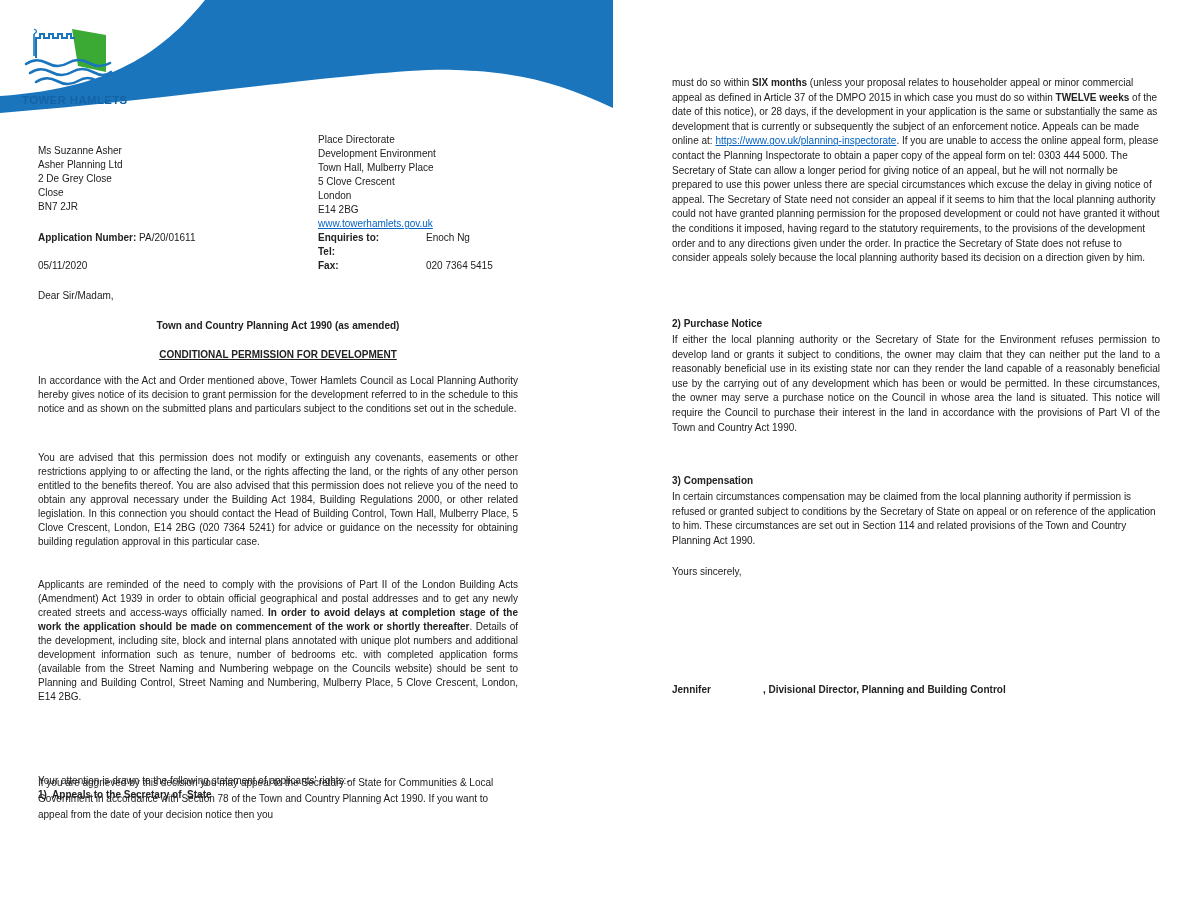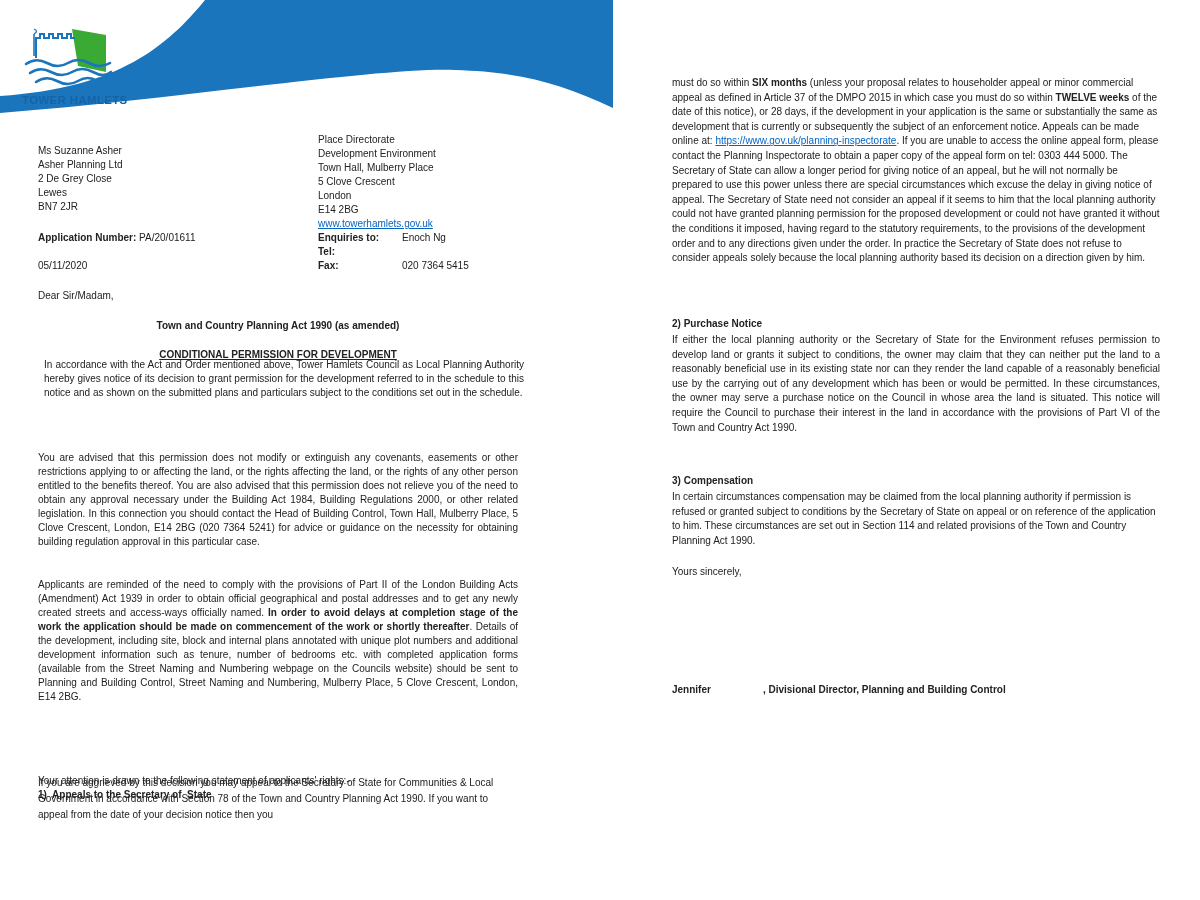--- a/index.html
+++ b/index.html
@@ -13,21 +13,21 @@
   .fs{font-size:10px;}
   .leftcol{left:38px;width:480px;}
   .rightcol{left:672px;width:488px;}
   .lh-left{line-height:14px;}
   .lh-right{line-height:14.6px;}
   .just{text-align:justify;text-justify:inter-word;}
   .bold{font-weight:bold;}
   .center{text-align:center;}
   .underline{text-decoration:underline;}
   .linkstyle{color:#0563C1;text-decoration:underline;cursor:pointer;}
-  .labelrow{display:flex;}
+  .labelrow{display:flex;gap:24px;}
   .labelrow .lbl{font-weight:bold;width:84px;flex:0 0 84px;}
   .sig-gap{display:inline-block;width:52px;}
   .swoosh{left:0;top:0;pointer-events:none;}
   .logo{left:20px;top:22px;}
 </style>
 </head>
 <body>
 
 <svg class="abs swoosh" width="613" height="125" viewBox="0 0 613 125" aria-hidden="true">
   <path d="M205,0 L613,0 L613,108
@@ -51,21 +51,21 @@
     <path d="M10,51 q10,-7 21,-1 t21,0 t21,0 t18,0"></path>
     <path d="M16,60 q10,-7 21,-1 t21,0 t19,0"></path>
   </g>
   <text x="2" y="82" font-family="Liberation Sans, DejaVu Sans, sans-serif" font-size="11.4" font-weight="bold" fill="#1464A5" letter-spacing="0.4">TOWER HAMLETS</text>
 </svg>
 
 <div class="abs fs lh-left" style="left:38px;top:133px;margin-top:11px;">
   <div>Ms Suzanne Asher</div>
   <div>Asher Planning Ltd</div>
   <div>2 De Grey Close</div>
-  <div>Lewes</div>
+  <div>Close</div>
   <div>BN7 2JR</div>
 </div>
 
 <div class="abs fs lh-left" style="left:318px;top:133px;width:220px;">
   <div>Place Directorate</div>
   <div>Development Environment</div>
   <div>Town Hall, Mulberry Place</div>
   <div>5 Clove Crescent</div>
   <div>London</div>
   <div>E14 2BG</div>
@@ -88,21 +88,21 @@
   <span class="bold">Application Number:</span><span style="white-space:pre;"> PA/20/01611</span>
 </div>
 
 <div class="abs fs lh-left" style="left:38px;top:259px;">05/11/2020</div>
 
 <div class="abs fs lh-left" style="left:38px;top:289px;">Dear Sir/Madam,</div>
 
 <div class="abs fs leftcol center bold" style="top:320px;">Town and Country Planning Act 1990 (as amended)</div>
 <div class="abs fs leftcol center bold underline" style="top:349px;">CONDITIONAL PERMISSION FOR DEVELOPMENT</div>
 
-<div class="abs fs leftcol lh-left just" style="top:358px;margin-left:6px;">In accordance with the Act and Order mentioned above, Tower Hamlets Council as Local Planning Authority hereby gives notice of its decision to grant permission for the development referred to in the schedule to this notice and as shown on the submitted plans and particulars subject to the conditions set out in the schedule.</div>
+<div class="abs fs leftcol lh-left just" style="top:374px;">In accordance with the Act and Order mentioned above, Tower Hamlets Council as Local Planning Authority hereby gives notice of its decision to grant permission for the development referred to in the schedule to this notice and as shown on the submitted plans and particulars subject to the conditions set out in the schedule.</div>
 
 <div class="abs fs leftcol lh-left just" style="top:451px;">You are advised that this permission does not modify or extinguish any covenants, easements or other restrictions applying to or affecting the land, or the rights affecting the land, or the rights of any other person entitled to the benefits thereof. You are also advised that this permission does not relieve you of the need to obtain any approval necessary under the Building Act 1984, Building Regulations 2000, or other related legislation.  In this connection you should contact the Head of Building Control, Town Hall, Mulberry Place, 5 Clove Crescent, London, E14 2BG (020 7364 5241) for advice or guidance on the necessity for obtaining building regulation approval in this particular case.</div>
 
 <div class="abs fs leftcol lh-left just" style="top:578px;"><span>Applicants are reminded of the need to comply with the provisions of Part II of the London Building Acts (Amendment) Act 1939 in order to obtain official geographical and postal addresses and to get any newly created streets and access-ways officially named. </span><span class="bold">In order to avoid delays at completion stage of the work the application should be made on commencement of the work or shortly thereafter</span><span>. Details of the development, including site, block and internal plans annotated with unique plot numbers and additional development information such as tenure, number of bedrooms etc. with completed application forms (available from the Street Naming and Numbering webpage on the Councils website) should be sent to Planning and Building Control, Street Naming and Numbering, Mulberry Place, 5 Clove Crescent, London, E14 2BG.</span></div>
 
 <div class="abs fs leftcol lh-left" style="top:731px;margin-top:43px;">Your attention is drawn to the following statement of applicants' rights:-</div>
 
 <div class="abs fs leftcol bold" style="top:789px;white-space:pre-wrap;">1)  Appeals to the Secretary of  State</div>
 <div class="abs fs leftcol" style="top:775px;line-height:16.2px;width:462px;">If you are aggrieved by this decision you may appeal to the Secretary of State for Communities &amp; Local Government in accordance with Section 78 of the Town and Country Planning Act 1990. If you want to appeal from the date of your decision notice then you</div>
 

